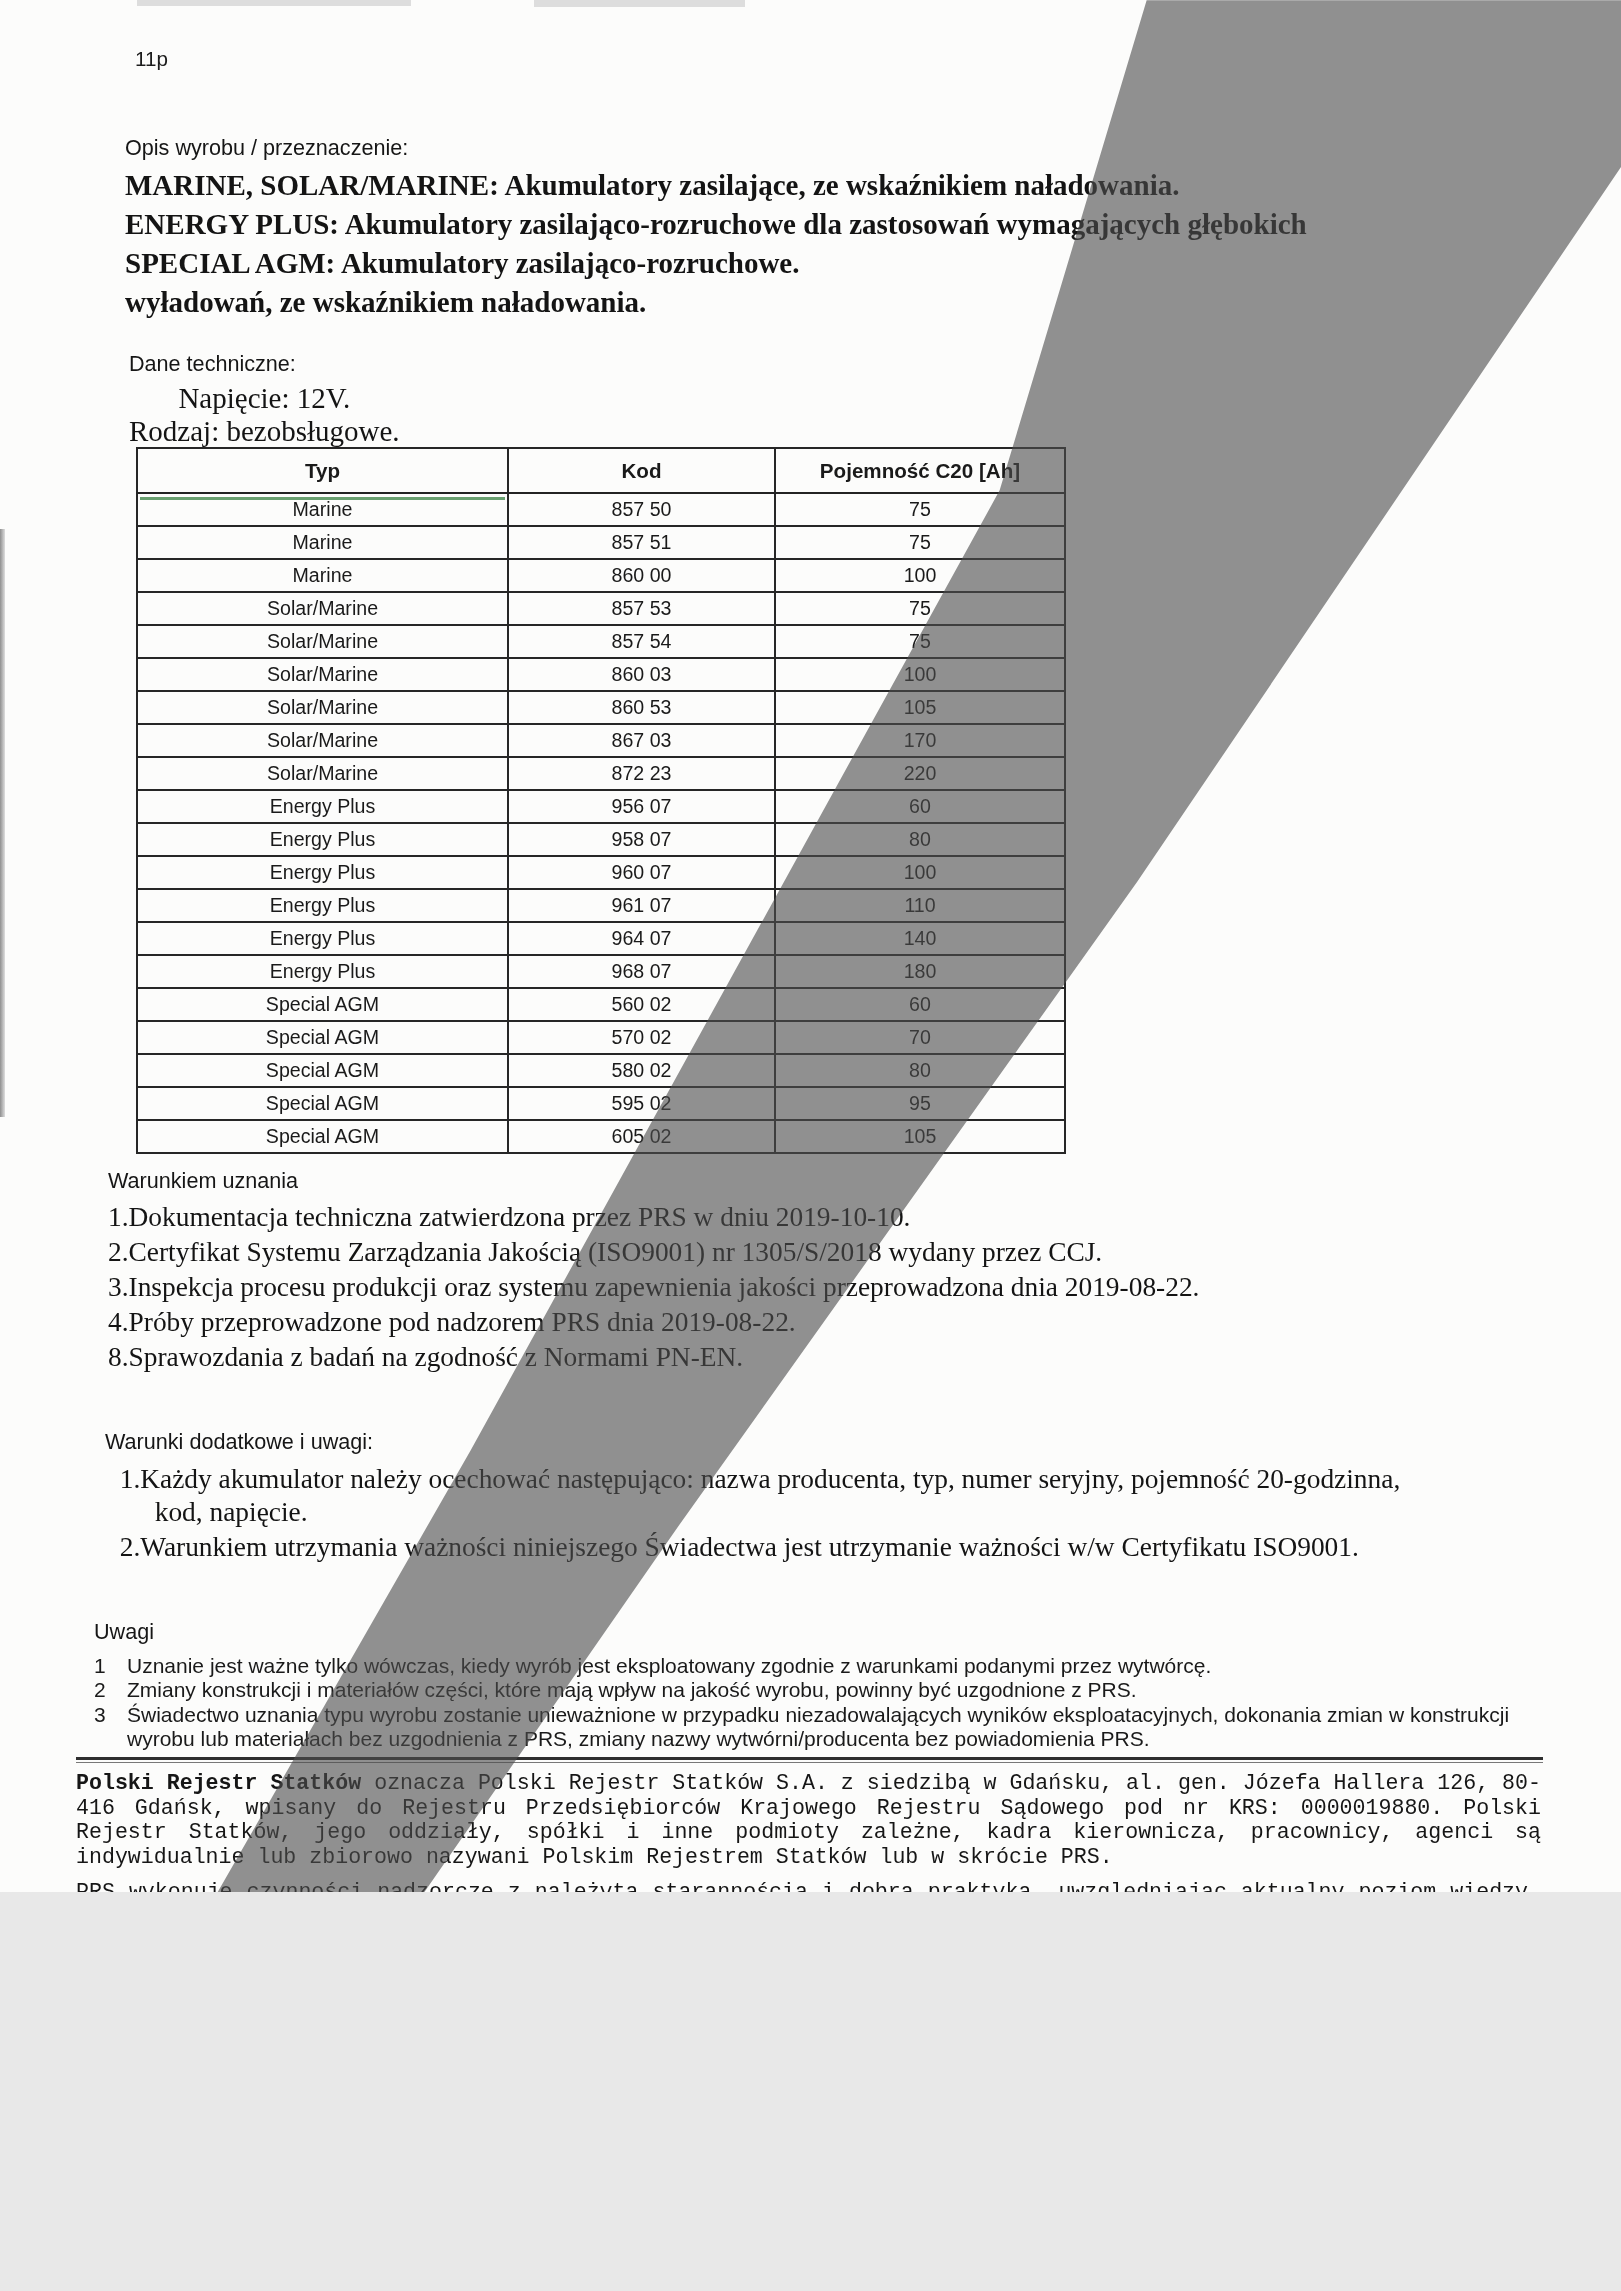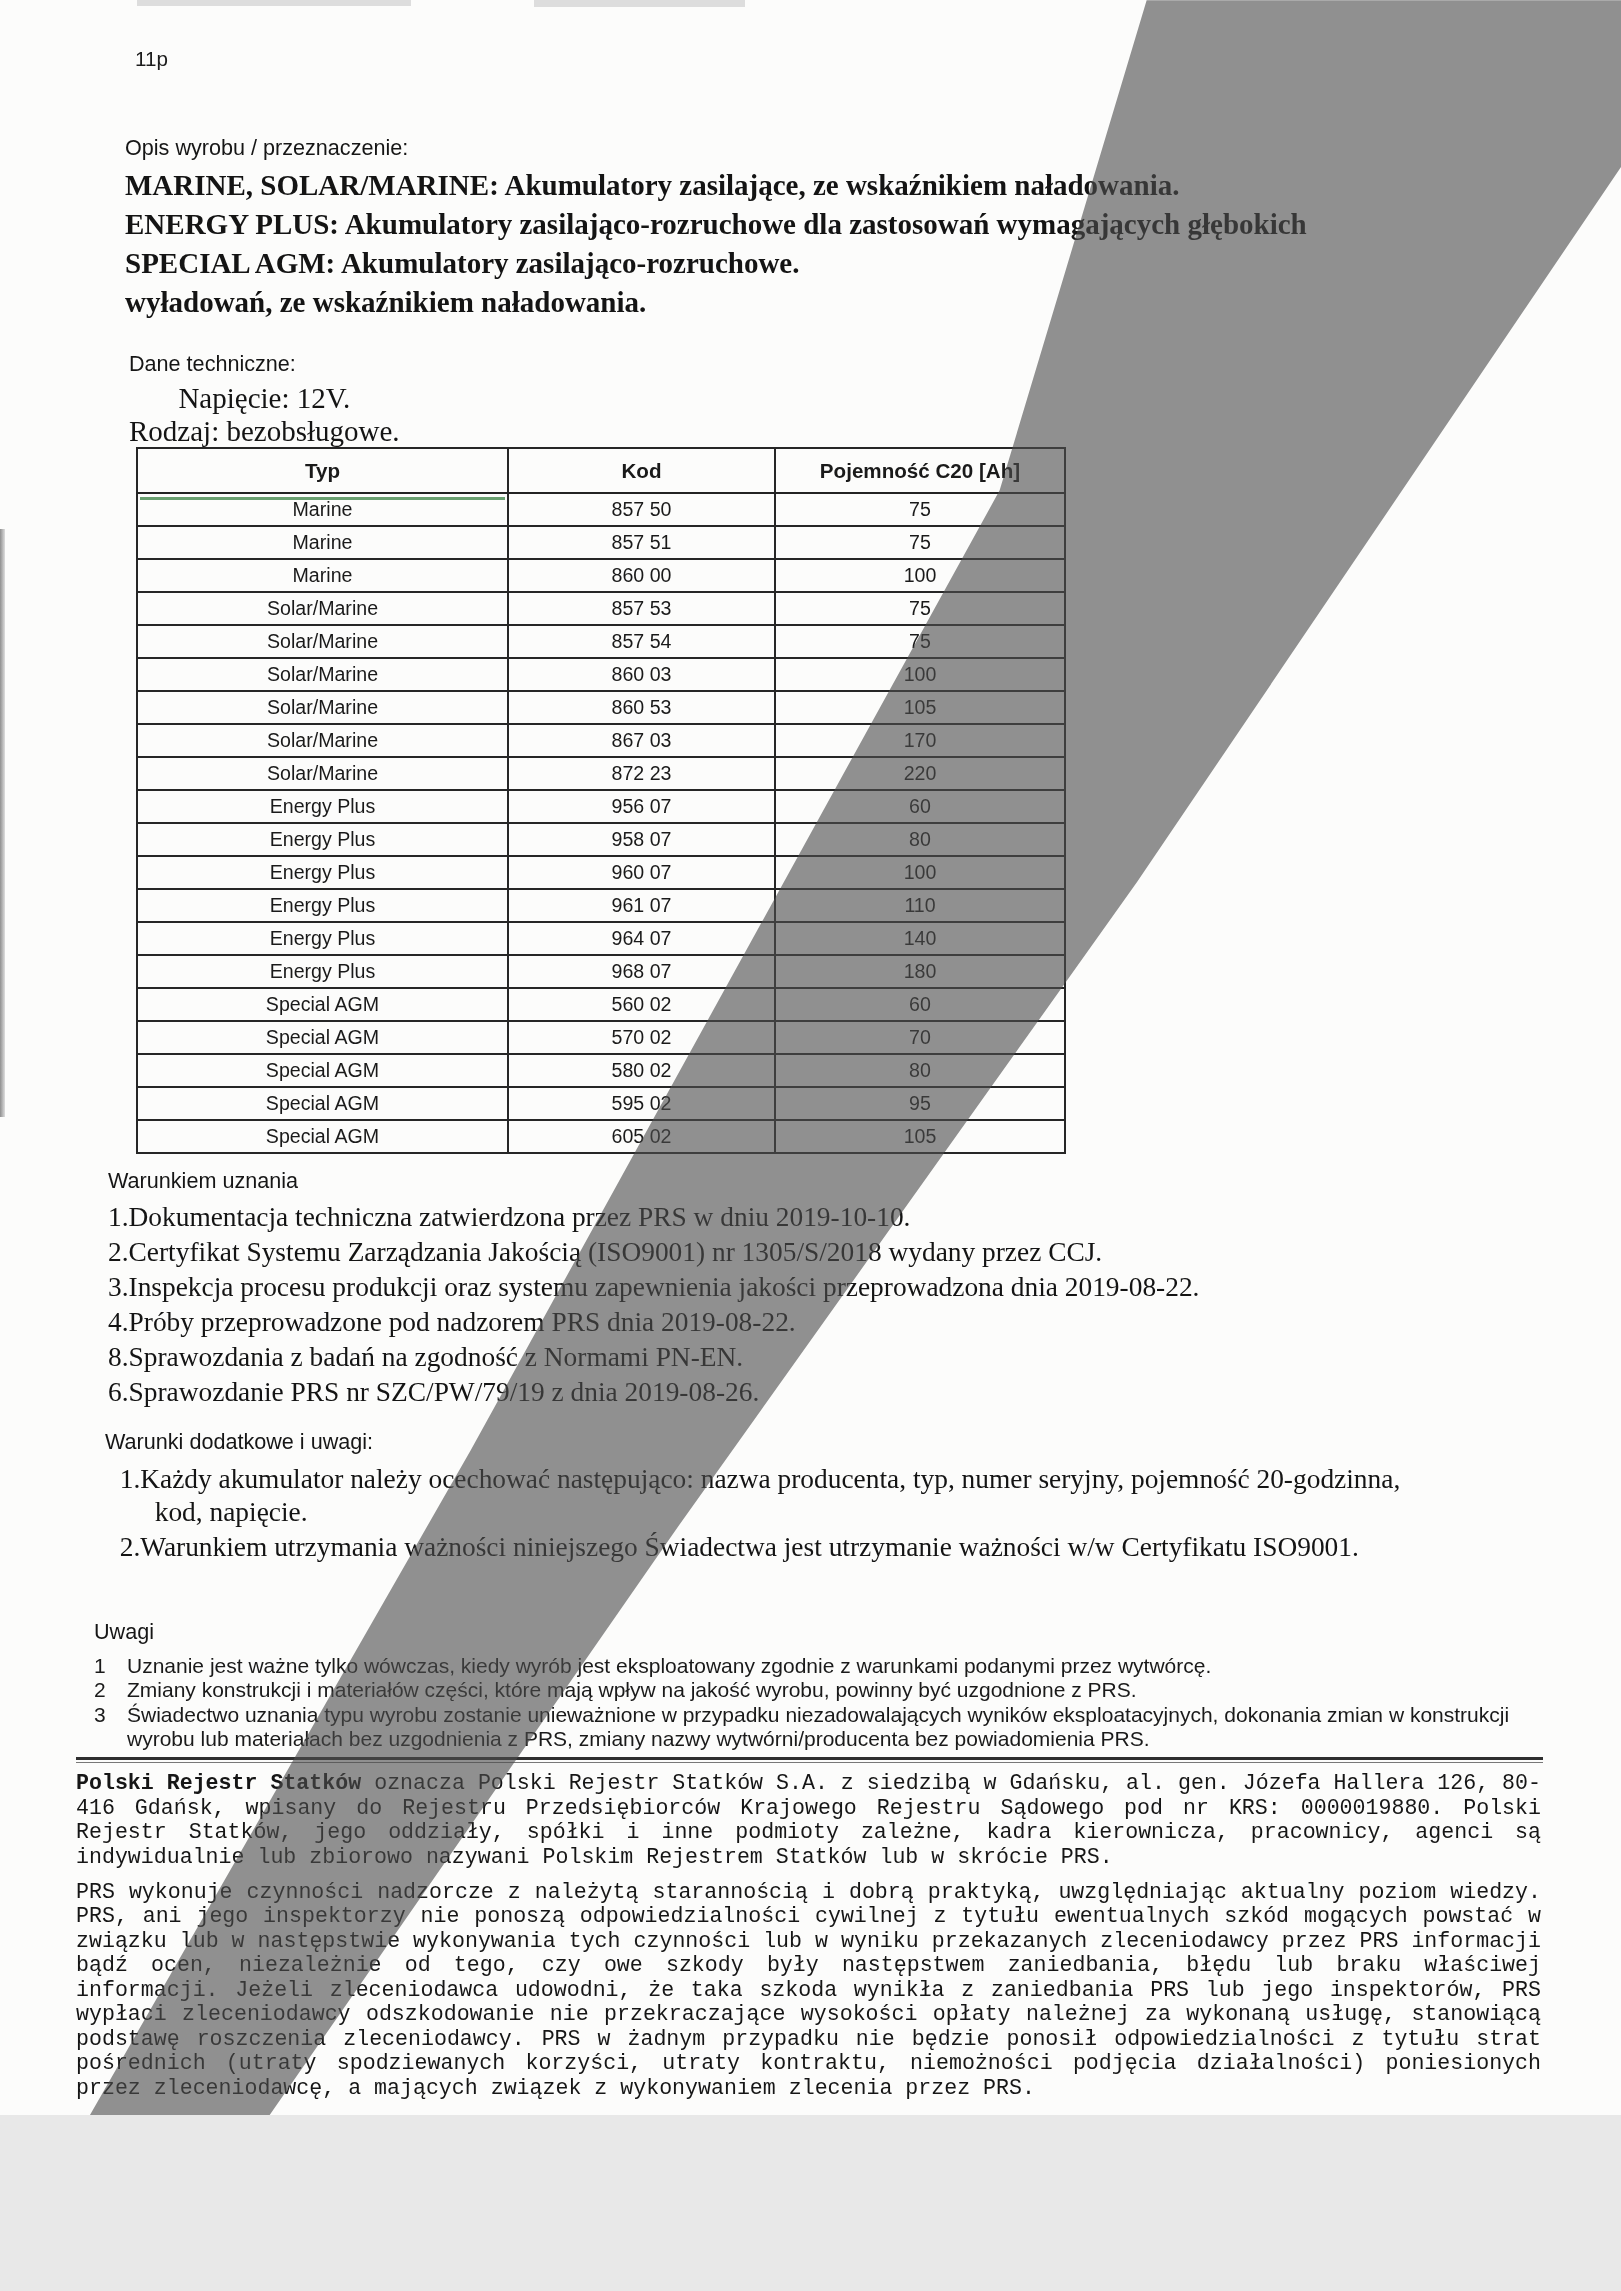--- a/index.html
+++ b/index.html
@@ -1,17 +1,17 @@
 <!DOCTYPE html>
 <html lang="pl"><head>
 <meta charset="utf-8">
 <style>
   html,body{margin:0;padding:0;background:#e8e8e8;}
   .page{
-    position:relative;width:1621px;height:2115px;background:#fcfcfb;
+    position:relative;width:1621px;height:1892px;background:#fcfcfb;
     overflow:hidden;color:#1c1c1c;font-family:"Liberation Sans",sans-serif;
   }
   .abs{position:absolute;}
   .sans-label{font-family:"Liberation Sans",sans-serif;font-size:21.6px;color:#161616;}
   .serif{font-family:"Liberation Serif",serif;color:#141414;}
   .desc-line{font-size:29px;line-height:39px;white-space:nowrap;}
   .tech-line{font-size:29px;line-height:33px;white-space:nowrap;}
 
   
   table.batt{border-collapse:collapse;table-layout:fixed;width:928px;
@@ -217,21 +217,20 @@
 
   <div class="abs" style="left:108px;top:1168px;">
     <div class="sans-label">Warunkiem uznania</div>
     <div class="list-serif" style="margin-top:5.9px;">
 
     <div class="podstawa-item">1.Dokumentacja techniczna zatwierdzona przez PRS w dniu 2019-10-10.</div>
         <div class="podstawa-item">2.Certyfikat Systemu Zarządzania Jakością (ISO9001) nr 1305/S/2018 wydany przez CCJ.</div>
         <div class="podstawa-item">3.Inspekcja procesu produkcji oraz systemu zapewnienia jakości przeprowadzona dnia 2019-08-22.</div>
         <div class="podstawa-item">4.Próby przeprowadzone pod nadzorem PRS dnia 2019-08-22.</div>
         <div class="podstawa-item">8.Sprawozdania z badań na zgodność z Normami PN-EN.</div>
-        <div class="podstawa-item">6.Sprawozdanie PRS nr SZC/PW/79/19 z dnia 2019-08-26.</div>
       </div>
   </div>
 
   <div class="abs" style="left:105px;top:1429px;width:1318px;">
     <div class="sans-label">Warunki dodatkowe i uwagi:</div>
     <div class="list-serif" style="margin-top:7.8px;margin-left:14.7px;">
 
     <div class="warunki-item">1.Każdy akumulator należy ocechować następująco: nazwa producenta, typ, numer seryjny, pojemność 20-godzinna, kod, napięcie.</div>
         <div class="warunki-item">2.Warunkiem utrzymania ważności niniejszego Świadectwa jest utrzymanie ważności w/w Certyfikatu ISO9001.</div>
       </div>

